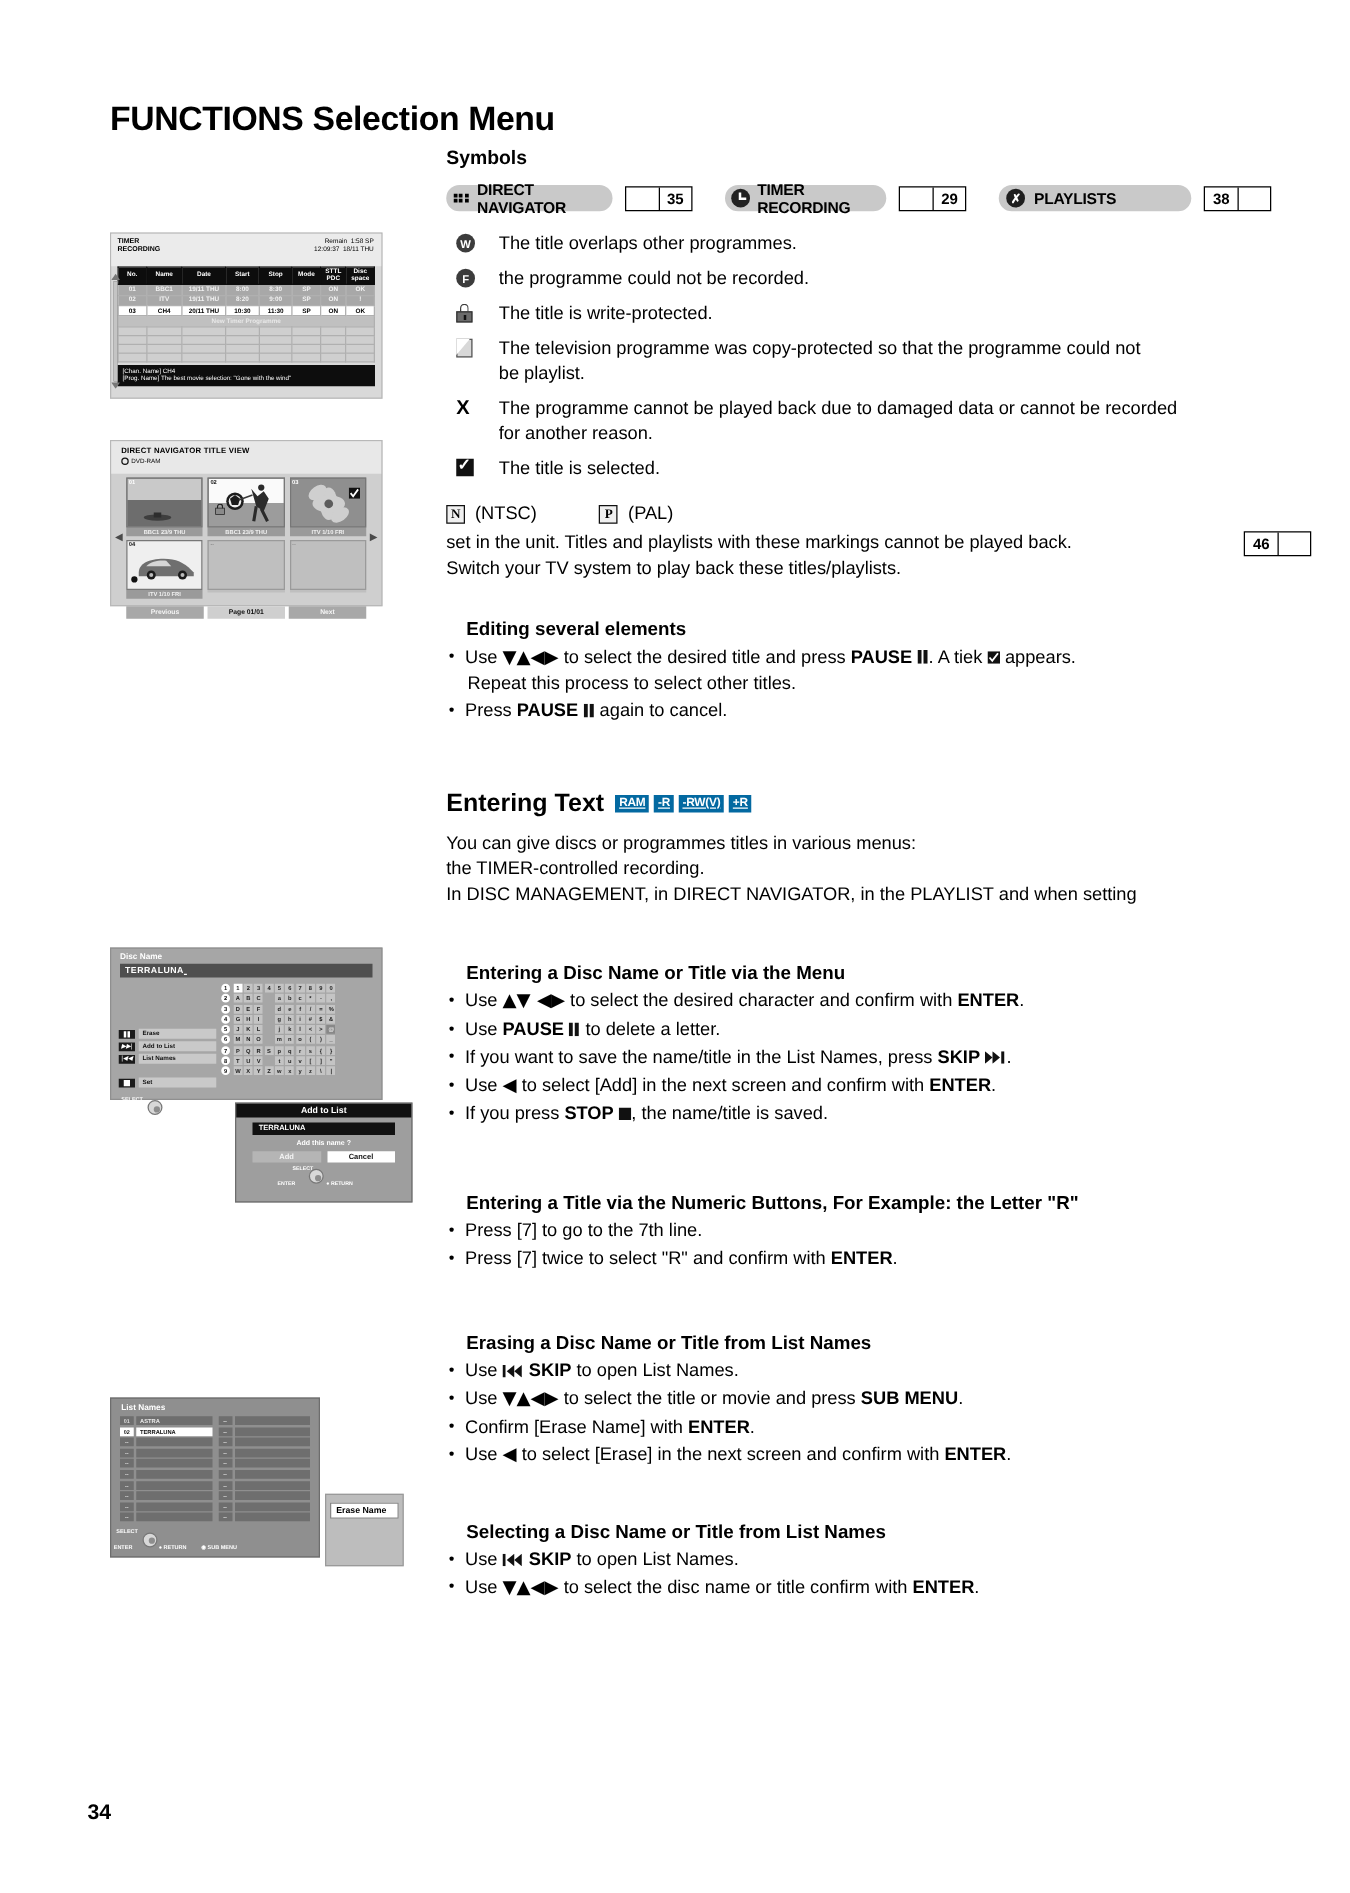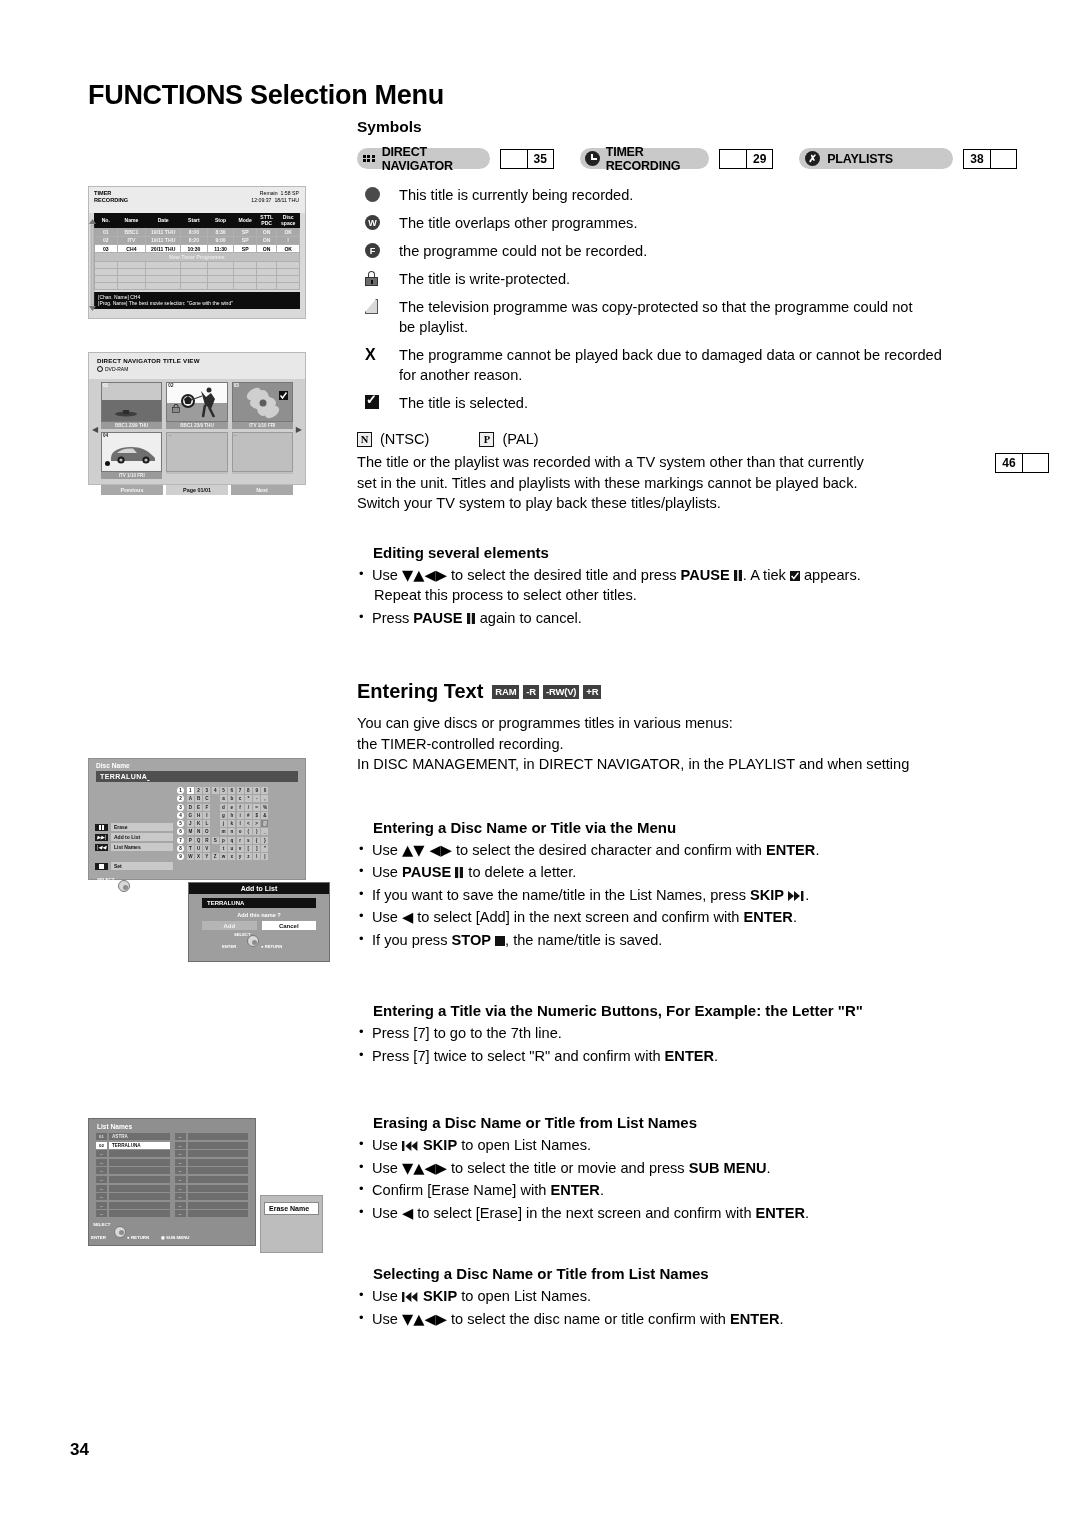--- a/index.html
+++ b/index.html
@@ -104,23 +104,23 @@
   ul.bl li { font-size:14.6px; line-height:20.5px; padding-left:15px;
      position:relative; margin-bottom:2px; }
   ul.bl li:before { content:"•"; position:absolute; left:2px; top:-1px; font-size:13px; }
   ul.bl li .ind { display:block; padding-left:2px; }
   b { font-weight:bold; }
   .gl { font-family:"DejaVu Sans", sans-serif; }
 
   .h-et { font-size:20px; font-weight:bold; margin-top:52px;
      display:flex; align-items:center; gap:9px; }
   .discbadges { display:inline-flex; gap:4px; align-items:center; }
-  .db { background:#404040; color:#fff; font-size:9.5px; font-weight:bold;
+  .db { background:#0369a1; color:#fff; font-size:9.5px; font-weight:bold;
      padding:2px 3px; letter-spacing:-0.2px; line-height:10px;
-     font-family:"Liberation Sans",sans-serif; }
+     font-family:"Liberation Sans",sans-serif;text-decoration:underline; }
   .p-et { font-size:14.6px; line-height:20.5px; margin-top:10px; }
 
   
   .fig { position:absolute; }
 
   
   #fig-timer { left:88px; top:186px; width:218px; height:133px;
      background:#d9d9d9; border:1px solid #b8b8b8; }
   .tr-top { height:26px; background:#ebebeb; position:relative; padding:3px 5px; }
   .tr-top .ttl { font-size:5.6px; font-weight:bold; line-height:6.6px; }
@@ -815,26 +815,20 @@
       </span>
       <span class="bookref">
           <span>38</span>
           <span class="blank"></span>
         </span>
     </div>
 
     <div class="symlist">
       <div class="symrow">
         <span class="ic">
-            <span class="ic-rec"></span>
-          </span>
-        <span class="tx">This title is currently being recorded.</span>
-      </div>
-      <div class="symrow">
-        <span class="ic">
             <span class="ic-circ">W</span>
           </span>
         <span class="tx">The title overlaps other programmes.</span>
       </div>
       <div class="symrow">
         <span class="ic">
             <span class="ic-circ">F</span>
           </span>
         <span class="tx">
           <span class="l2">the programme could not be recorded.</span>
@@ -881,21 +875,20 @@
       <span>(NTSC)</span>
       <span class="gap"></span>
       <span class="sqmark">P</span>
       <span>(PAL)</span>
     </div>
     <div class="np-body">
       <span class="bookref ref46">
           <span>46</span>
           <span class="blank"></span>
         </span>
-      <div>The title or the playlist was recorded with a TV system other than that currently</div>
       <div>set in the unit. Titles and playlists with these markings cannot be played back.</div>
       <div>Switch your TV system to play back these titles/playlists.</div>
     </div>
 
     <div class="h-sub">Editing several elements</div>
     <ul class="bl">
       <li>
         <span>Use </span><b class="gl">▼▲◀▶</b><span> to select the desired title and press </span><b>PAUSE</b>&nbsp;<span><svg width="9" height="11" style="vertical-align:-1px">
               <rect x="0" y="0" width="3.2" height="11" fill="#111"></rect>
               <rect x="4.8" y="0" width="3.2" height="11" fill="#111"></rect>

